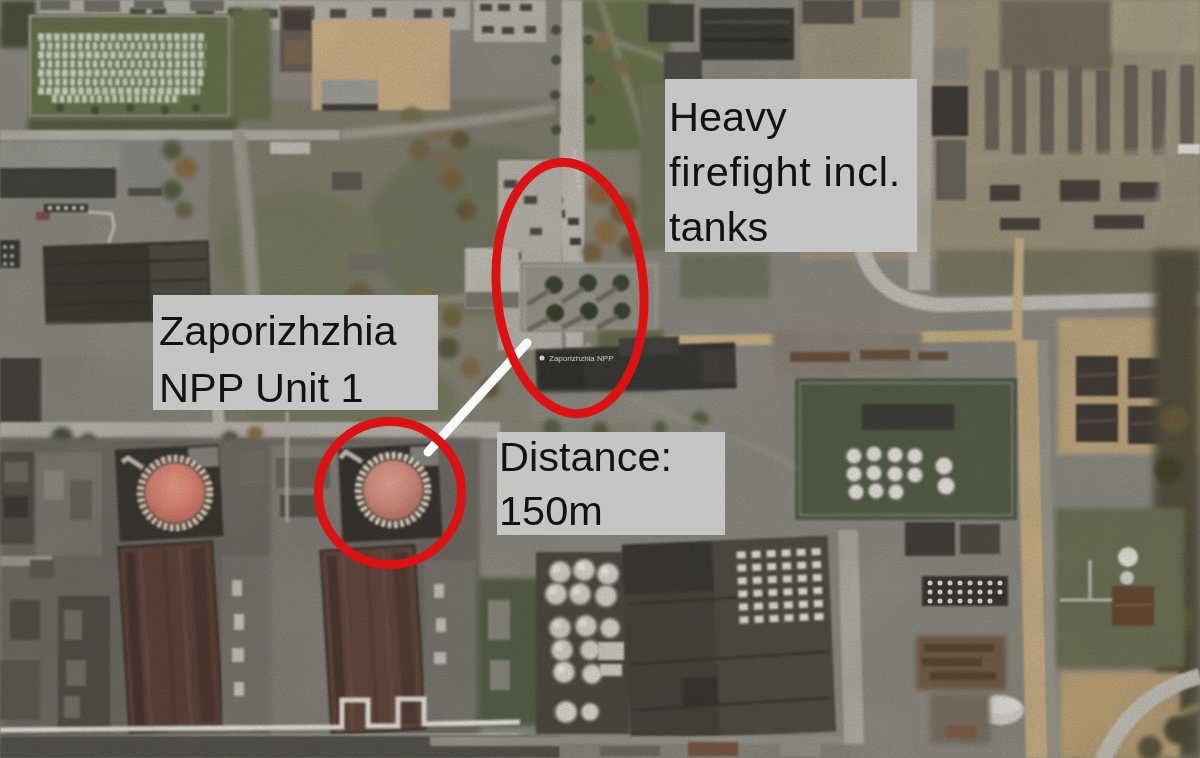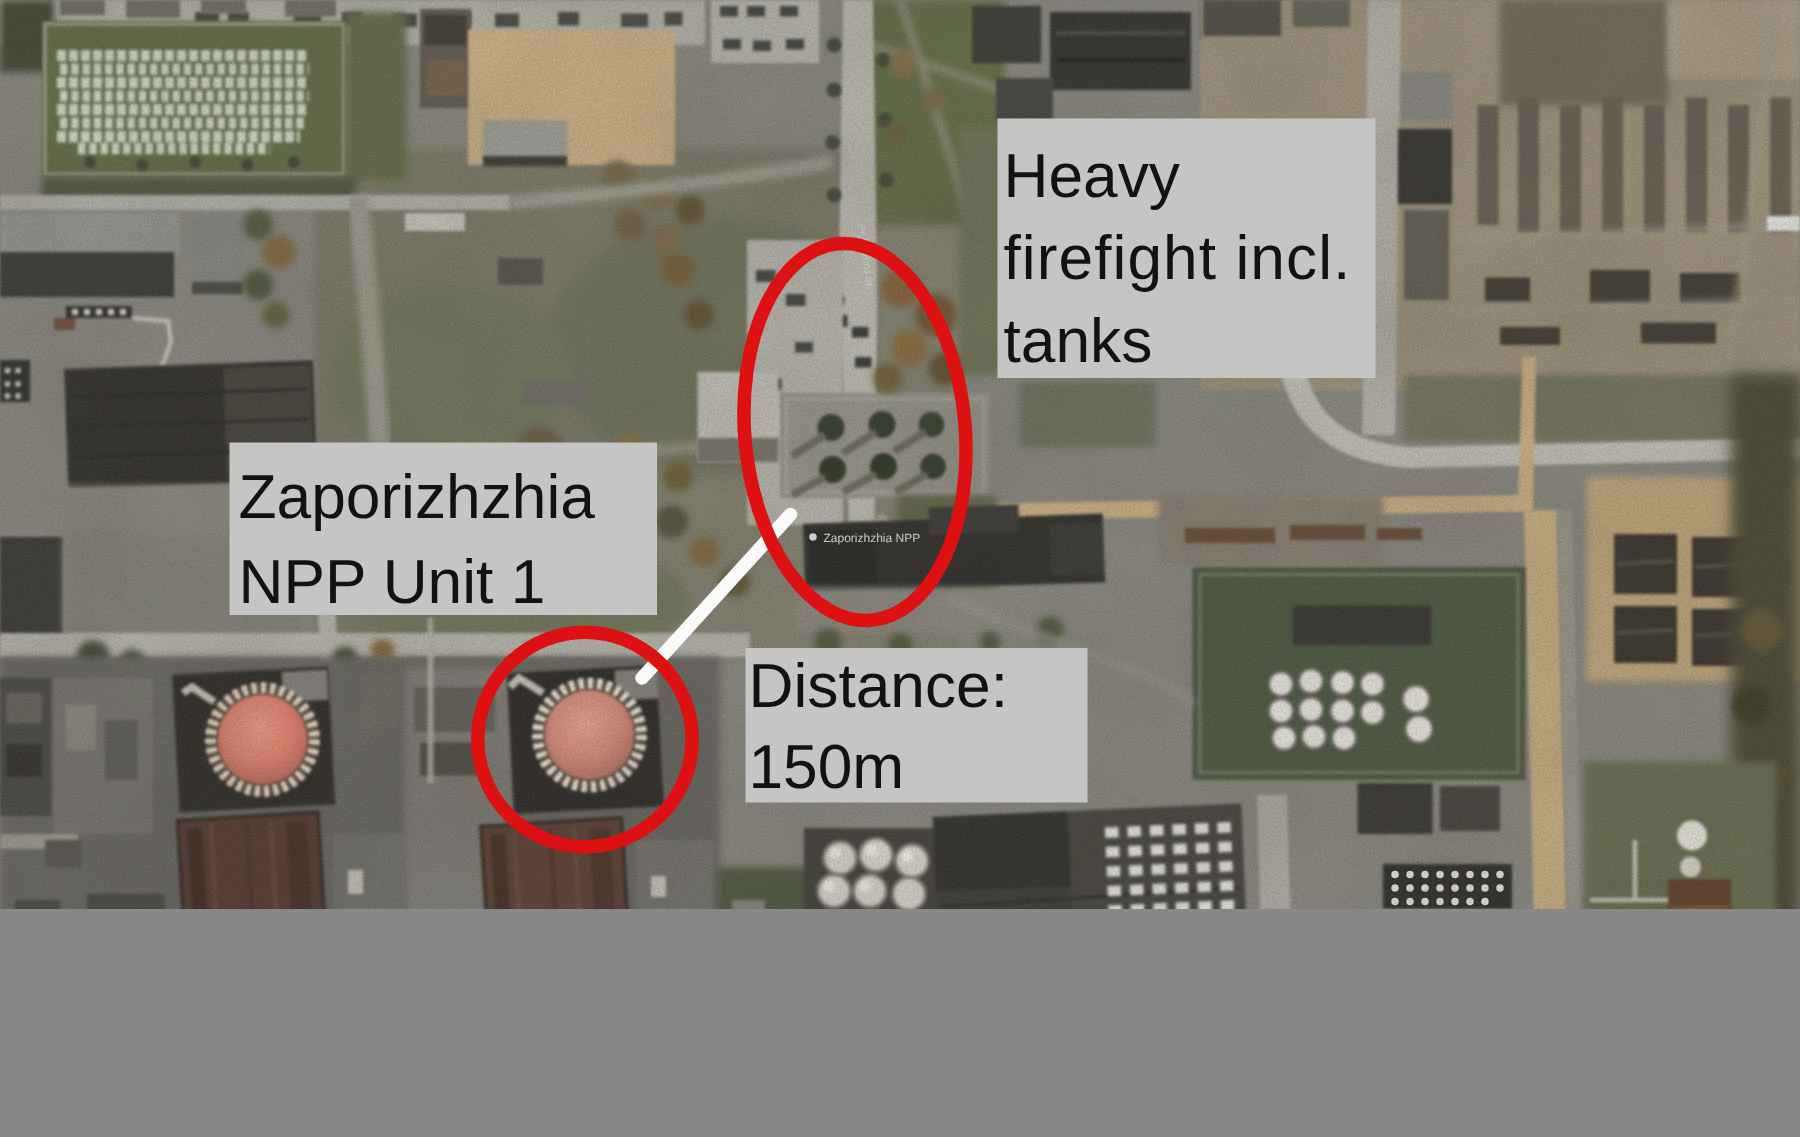--- a/index.html
+++ b/index.html
@@ -1,16 +1,16 @@
 <!DOCTYPE html>
 <html><head>
 <meta charset="utf-8">
 <style>
   html,body{margin:0;padding:0;background:#888;}
-  #stage{position:relative;width:1200px;height:606px;overflow:hidden;font-family:"Liberation Sans",sans-serif;}
+  #stage{position:relative;width:1200px;height:758px;overflow:hidden;font-family:"Liberation Sans",sans-serif;}
   svg{display:block;}
 </style>
 </head>
 <body>
 <div id="stage">
 <svg width="1200" height="758" viewBox="0 0 1200 758">
 <defs>
   <filter color-interpolation-filters="sRGB" id="b1" x="-30%" y="-30%" width="160%" height="160%">
           <feGaussianBlur stdDeviation="1.2"></feGaussianBlur>
         </filter>

